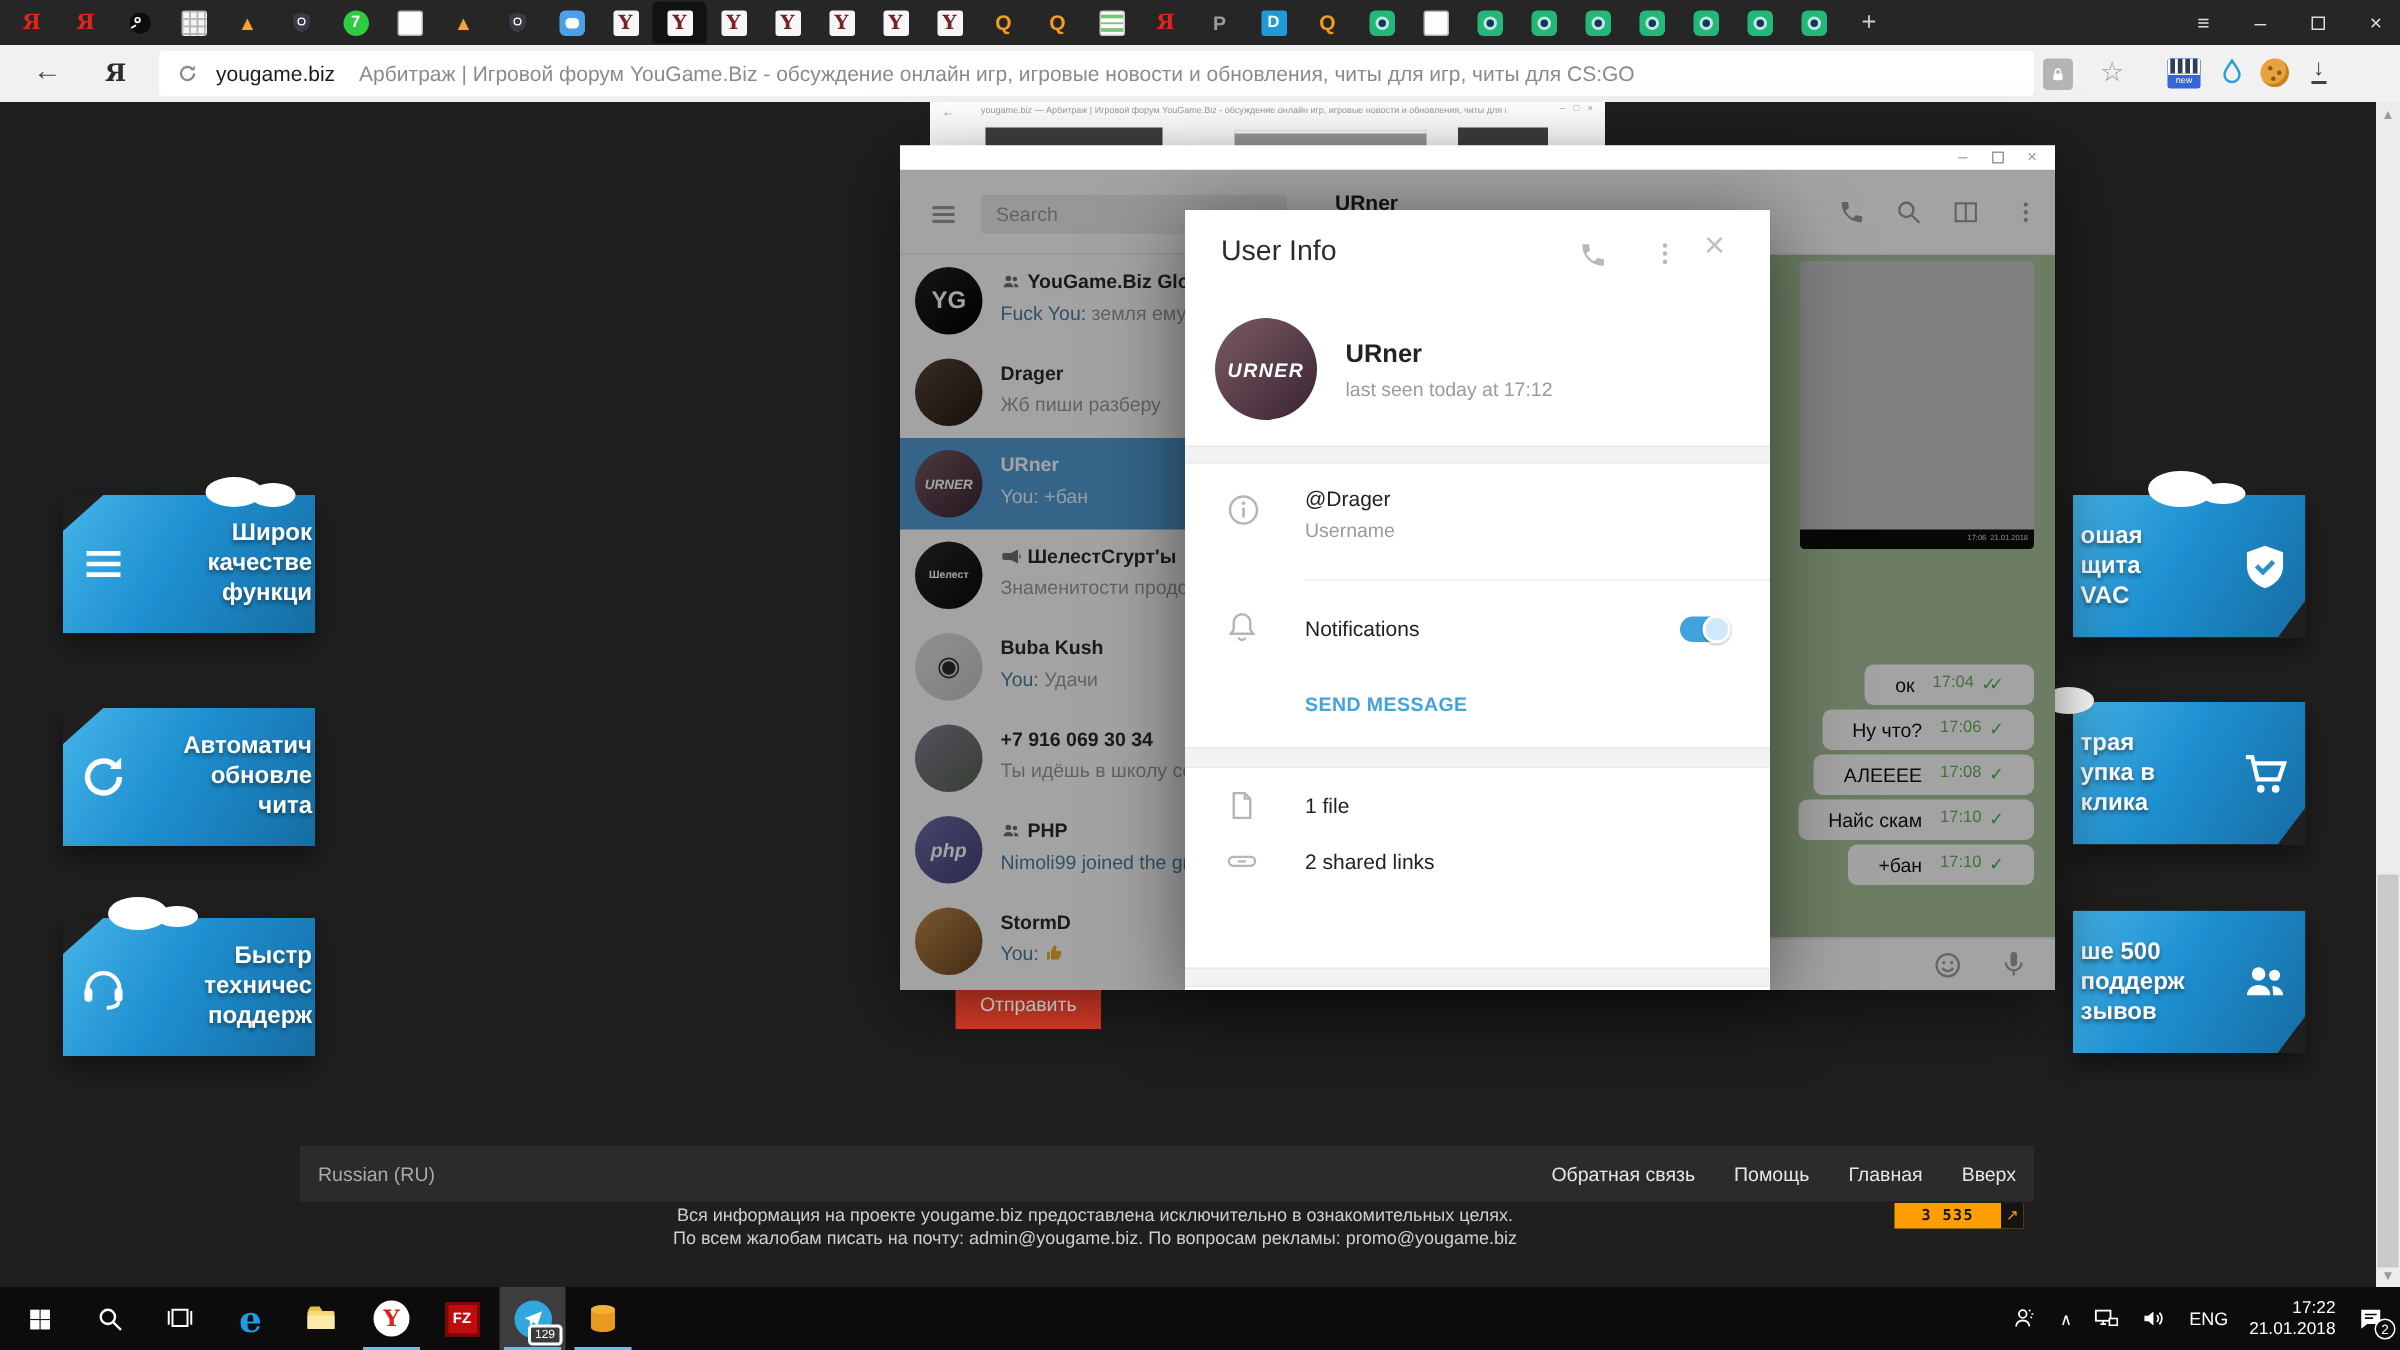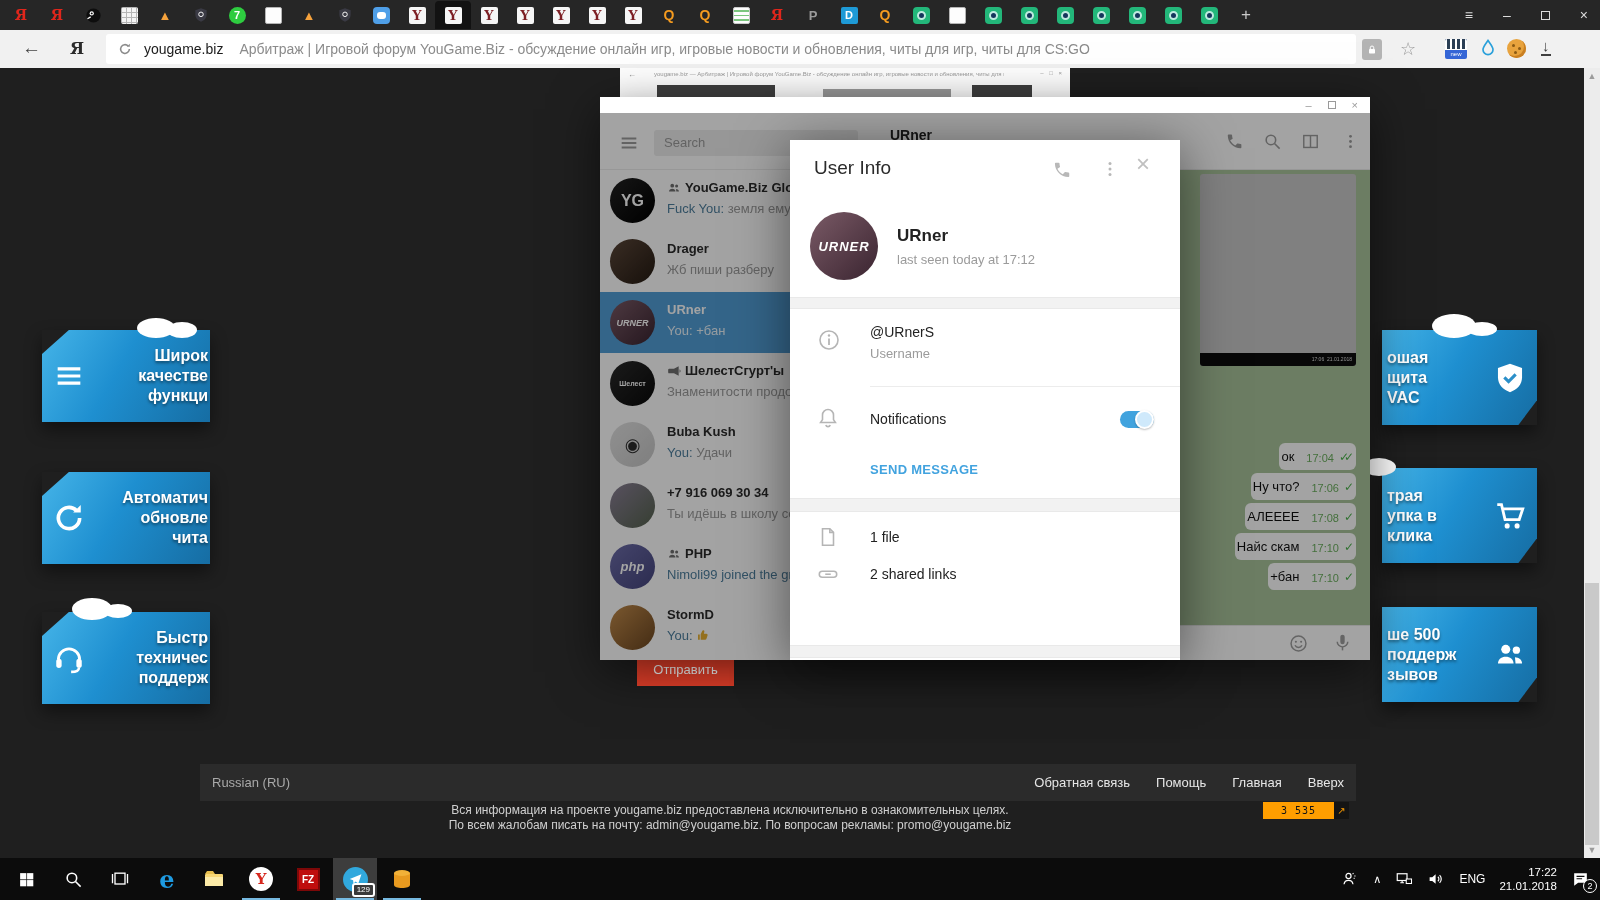--- a/index.html
+++ b/index.html
@@ -79,21 +79,21 @@
 
 #langrow{position:absolute;left:200px;top:696px;width:1156px;height:37px;background:#2b2b2b;display:flex;align-items:center;padding:0 12px}
 #lang{color:#a9a9a9;font-size:13px}
 #flinks{margin-left:auto;display:flex;gap:26px}
 #flinks span{color:#e6e6e6;font-size:13px;cursor:pointer}
 
 #disc1,#disc2{position:absolute;left:200px;width:1060px;text-align:center;color:#cfcfcf;font-size:12px}
 #disc1{top:735px}
 #disc2{top:750px}
 #counter{position:absolute;left:1263px;top:734px;width:86px;height:17px;background:#ff9e00;display:flex;align-items:center}
-#counter span:first-child{flex:1;text-align:center;font-family:"DejaVu Sans Mono",monospace;font-weight:normal;font-size:10px;color:#141414;letter-spacing:1px}
+#counter span:first-child{flex:1;text-align:center;font-family:"DejaVu Sans Mono",monospace;font-weight:bold;font-size:10px;color:#141414;letter-spacing:1px}
 #counter-arrow{width:15px;height:17px;background:#141414;color:#ff9e00;font-size:10px;text-align:center;line-height:17px}
 
 #scrollbar{position:absolute;left:1584px;top:0;width:16px;height:790px;background:#ececec}
 #sb-thumb{position:absolute;left:1px;top:515px;width:14px;height:262px;background:#c9c9c9}
 .sb-arrow{position:absolute;left:0;width:16px;height:16px;color:#9b9b9b;font-size:9px;text-align:center;line-height:16px}
 
 
 #tgwin{position:absolute;left:600px;top:97px;width:770px;height:563px;background:#fff;box-shadow:0 12px 45px rgba(0,0,0,.55)}
 #tg-titlebar{position:absolute;left:0;top:0;width:770px;height:16px;background:#fff;display:flex;justify-content:flex-end;align-items:center;gap:16px;padding-right:12px;z-index:7}
 #tg-titlebar .tc{color:#9a9a9a;font-size:11px;line-height:11px}
@@ -111,21 +111,21 @@
 .row-name{font-size:13px;font-weight:bold;color:#2b2b2b;white-space:nowrap;display:flex;align-items:center;gap:4px;margin-top:2px}
 .selected .row-name{color:#fff}
 .row-msg{font-size:13px;color:#9b9b9b;white-space:nowrap;margin-top:6px}
 .selected .row-msg,.selected .row-msg .snd{color:#eaf4fb}
 .row-msg .snd{color:#4e7f9e}
 .row-msg .svc{color:#4e7f9e}
 #tg-chat{position:absolute;left:262px;top:73px;width:508px;height:455px;background:#a9c49c;overflow:hidden}
 #tg-photo{position:absolute;left:338px;top:4px;width:156px;height:192px;background:#c9c9c9;border-radius:3px;overflow:hidden}
 #tg-photo .pm-bar{position:absolute;left:0;bottom:0;width:100%;height:13px;background:#0d0d0d;color:#ddd;font-size:5px;text-align:right;line-height:13px;padding-right:4px}
 #tg-msgs{position:absolute;right:14px;top:273px;display:flex;flex-direction:column;align-items:flex-end;gap:3px}
-.bubble{background:#fff;border-radius:6px;padding:6px 2px;display:flex;align-items:flex-end;white-space:nowrap}
+.bubble{background:#fff;border-radius:6px;padding:6px 20px;display:flex;align-items:flex-start;white-space:nowrap}
 .btxt{font-size:13px;color:#111;margin-right:12px}
 .btime{font-size:11px;color:#6cb05f;margin-right:5px}
 .bck{font-size:12px;color:#4db34d}
 .bck.double{letter-spacing:-5px;margin-right:5px}
 #tg-inputbar{position:absolute;left:262px;top:528px;width:508px;height:35px;background:#fff;border-top:1px solid #e8e8e8}
 #tg-smiley{position:absolute;left:426px;top:7px;display:flex}
 #tg-mic{position:absolute;left:470px;top:6px;display:flex}
 #tg-overlay{position:absolute;left:0;top:16px;width:770px;height:547px;background:rgba(0,0,0,.36);z-index:5}
 
 
@@ -715,21 +715,21 @@
       <span id="md-name">URner</span>
       <span id="md-status">last seen today at 17:12</span>
       <div class="md-gap" id="md-gap1"></div>
       <span id="md-info-ic">
           <svg viewBox="0 0 24 24" width="24" height="24">
             <circle cx="12" cy="12" r="9" fill="none" stroke="#b5b5b5" stroke-width="1.6"></circle>
             <path d="M12 10.5V17" stroke="#b5b5b5" stroke-width="1.8"></path>
             <circle cx="12" cy="7.5" r="1.2" fill="#b5b5b5"></circle>
           </svg>
         </span>
-      <span id="md-username">@URnerS</span>
+      <span id="md-username">@Drager</span>
       <span id="md-username-label">Username</span>
       <div id="md-divider"></div>
       <span id="md-bell">
           <svg viewBox="0 0 24 24" width="24" height="24">
             <path d="M12 3.5a5.5 5.5 0 0 0-5.5 5.5v4.6L4.6 16.5h14.8l-1.9-2.9V9A5.5 5.5 0 0 0 12 3.5z" fill="none" stroke="#b5b5b5" stroke-width="1.6"></path>
             <path d="M9.8 19a2.3 2.3 0 0 0 4.4 0" fill="none" stroke="#b5b5b5" stroke-width="1.6"></path>
           </svg>
         </span>
       <span id="md-notif">Notifications</span>
       <div id="md-toggle">

